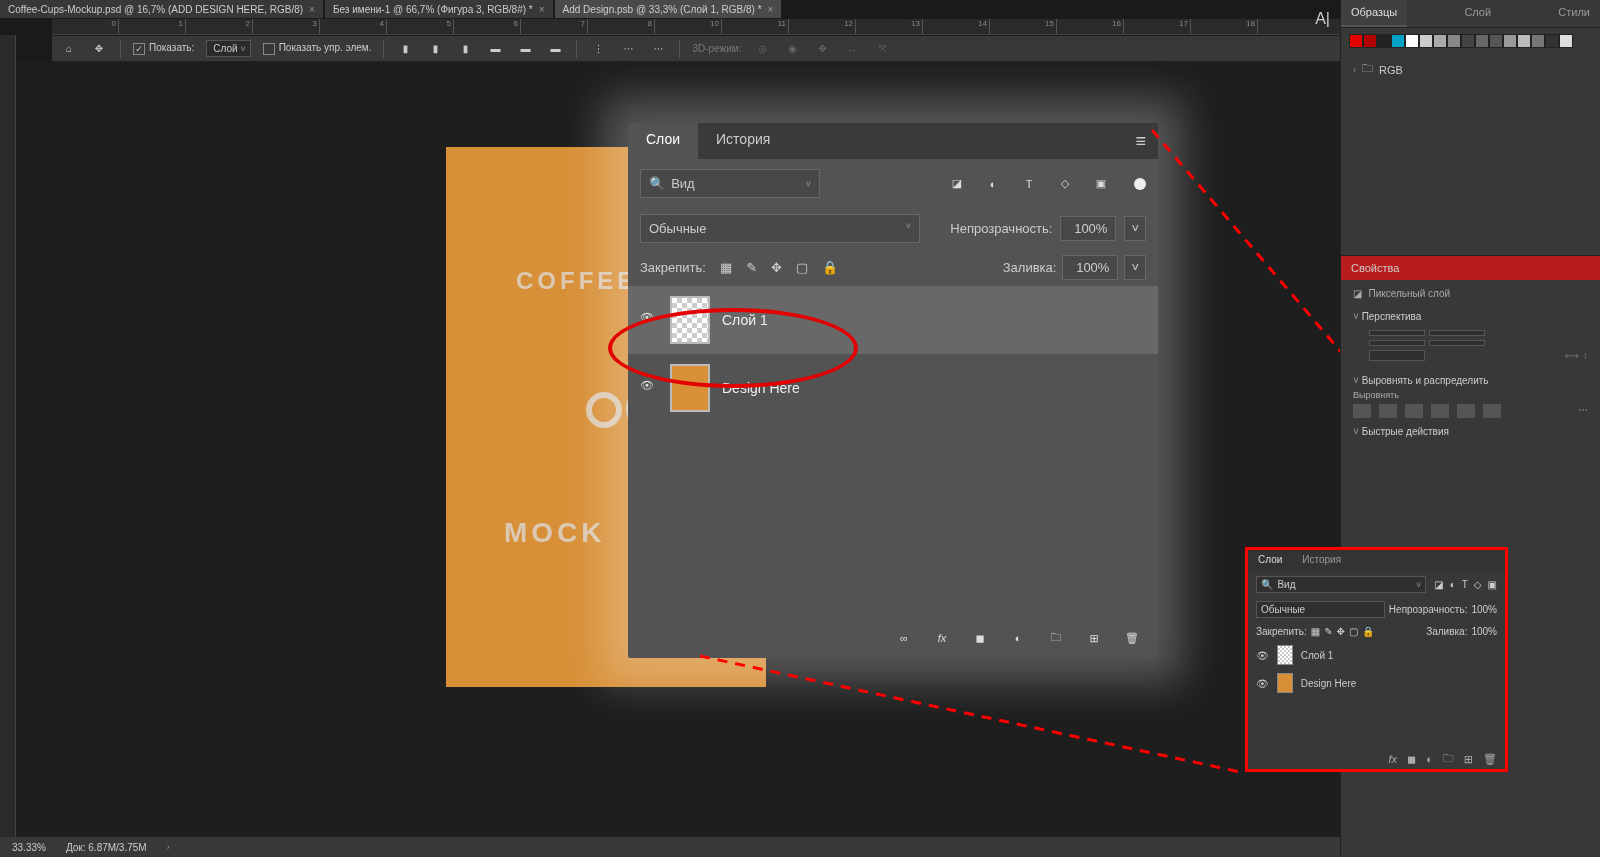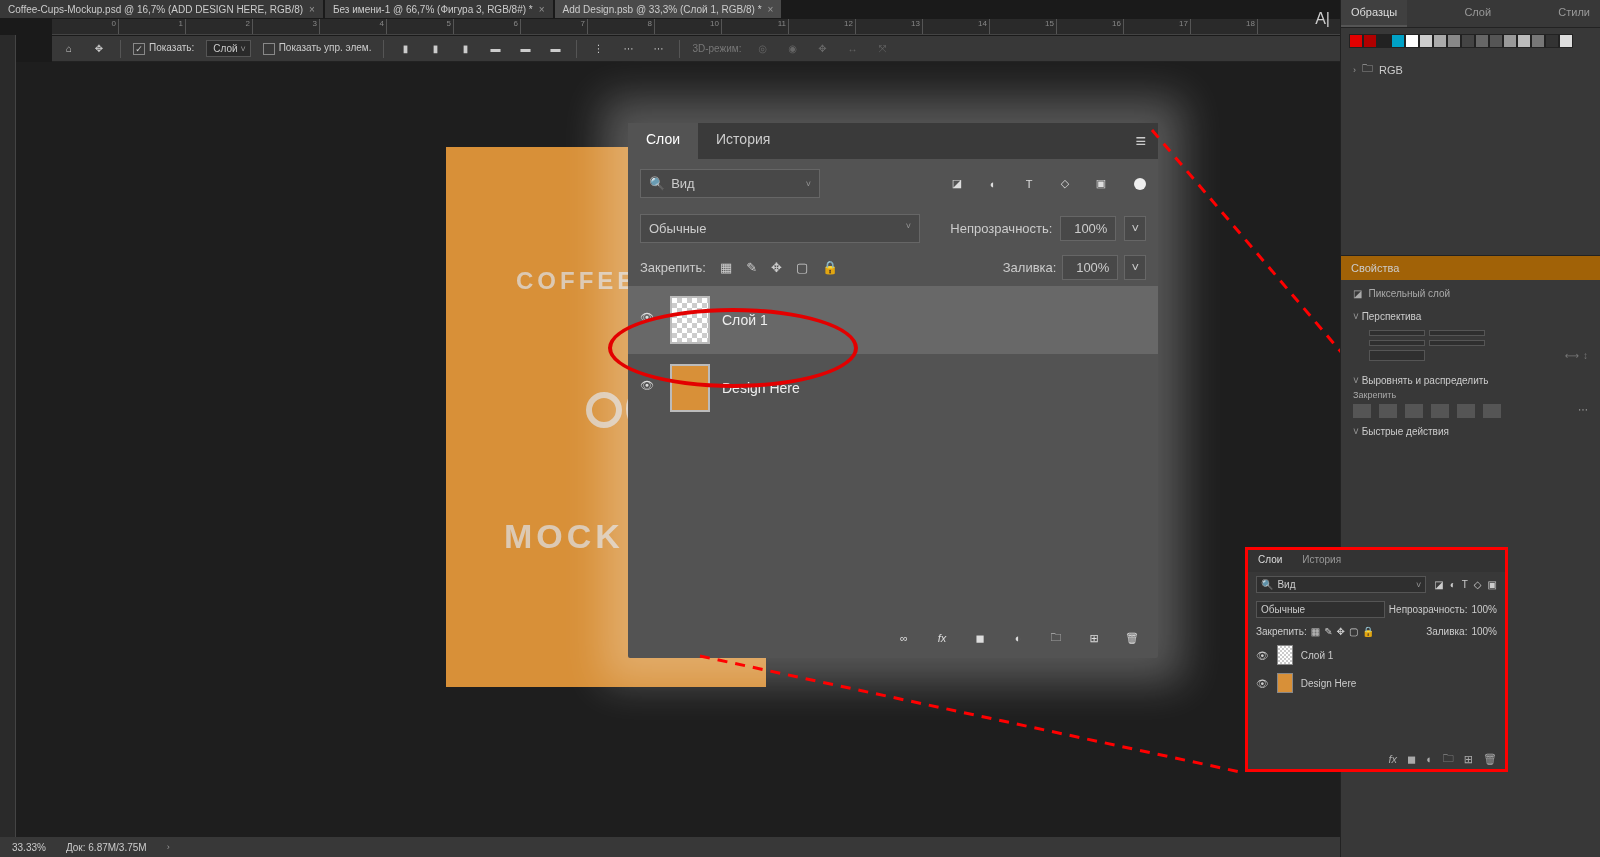--- a/index.html
+++ b/index.html
@@ -60,21 +60,21 @@
 
 
 .right-col { position: absolute; top: 0; right: 0; width: 260px; bottom: 0; background: #383838; border-left: 1px solid #222; }
 .swatch-tabs { display: flex; height: 28px; border-bottom: 1px solid #222; justify-content: space-between; }
 .swatch-tabs .t { padding: 6px 10px; font-size: 11px; color: #999; cursor: pointer; }
 .swatch-tabs .t.active { color: #ddd; border-bottom: 2px solid #555; background: #404040; }
 .swatches { display: flex; flex-wrap: wrap; gap: 0; padding: 6px 8px; }
 .swatch { width: 14px; height: 14px; border: 1px solid #222; }
 .tree-row { padding: 6px 12px; font-size: 11px; color: #ccc; display: flex; align-items: center; gap: 6px; }
 .props { margin-top: 170px; border-top: 1px solid #222; }
-.props .hdr { padding: 6px 10px; font-size: 11px; color: #ccc; background: #a16207; }
+.props .hdr { padding: 6px 10px; font-size: 11px; color: #ccc; background: #b91c1c; }
 .props .body { padding: 8px 12px; font-size: 10px; color: #aaa; }
 .sect { padding: 4px 0; color: #ccc; }
 .sect::before { content: '˅ '; color: #999; }
 .field-row { display: flex; gap: 4px; margin: 4px 0 4px 16px; }
 .field { background: #2f2f2f; border: 1px solid #555; padding: 2px 4px; width: 56px; font-size: 9px; color: #888; }
 .align-row { display: flex; gap: 8px; margin: 4px 0 4px 0; }
 .ab { width: 18px; height: 14px; background: #555; }
 
 
 .small-layers { position: absolute; top: 547px; left: 1245px; width: 263px; height: 225px; border: 3px solid #ff0000; background: #383838; }
@@ -170,21 +170,21 @@
   <span class="icon-btn">🔍</span>
   <span class="icon-btn">▣</span>
   <span class="icon-btn">⇪</span>
 </div>
 
 <div class="canvas-area">
   <div class="artboard">
     <div class="art-text" style="top:120px;left:70px;font-size:24px">COFFEE</div>
     <div class="art-ring" style="top:245px;left:140px;width:36px;height:36px"></div>
     <div class="art-ring" style="top:236px;left:180px;width:52px;height:52px"></div>
-    <div class="art-text" style="top:370px;left:58px;font-size:34px">MOCK</div>
+    <div class="art-text" style="top:370px;left:58px;font-size:28px">MOCK</div>
   </div>
 </div>
 
 <div class="big-panel">
   <div class="tabs">
     <div class="tab active">Слои</div>
     <div class="tab">История</div>
     <div class="menu">≡</div>
   </div>
   <div class="search-row">
@@ -303,21 +303,21 @@
       <div class="field-row">
           <div class="field"></div>
           <div class="field"></div>
         </div>
       <div class="field-row">
           <div class="field"></div>
           <span style="margin-left:auto;color:#777">⟷</span>
           <span style="color:#777">↕</span>
         </div>
       <div class="sect" style="margin-top:10px">Выровнять и распределить</div>
-      <div style="margin-left:0;font-size:9px;color:#aaa">Закрепить</div>
+      <div style="margin-left:0;font-size:9px;color:#aaa">Выровнять</div>
       <div class="align-row">
         <div class="ab"></div>
           <div class="ab"></div>
           <div class="ab"></div>
           <div class="ab"></div>
           <div class="ab"></div>
           <div class="ab"></div>
         <span style="margin-left:auto;color:#aaa">⋯</span>
       </div>
       <div class="sect" style="margin-top:2px">Быстрые действия</div>

